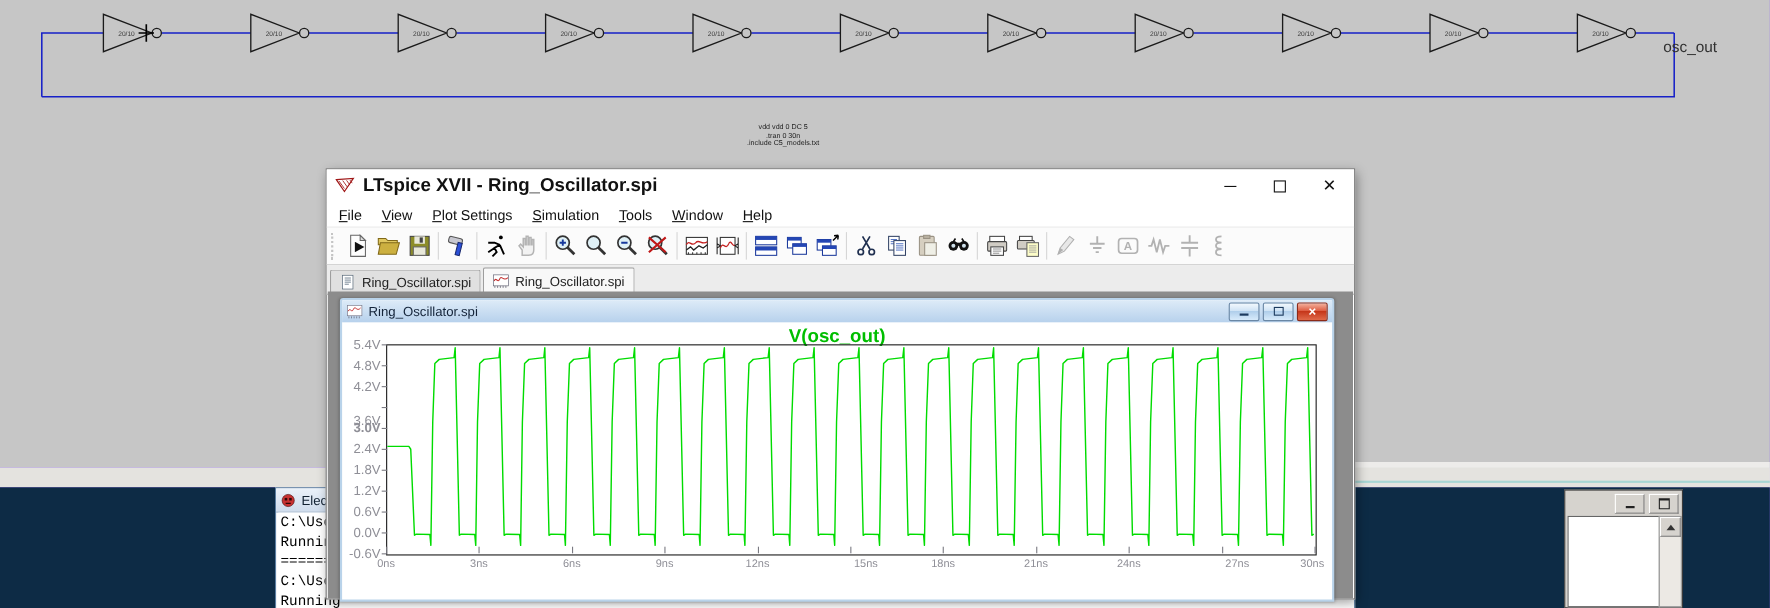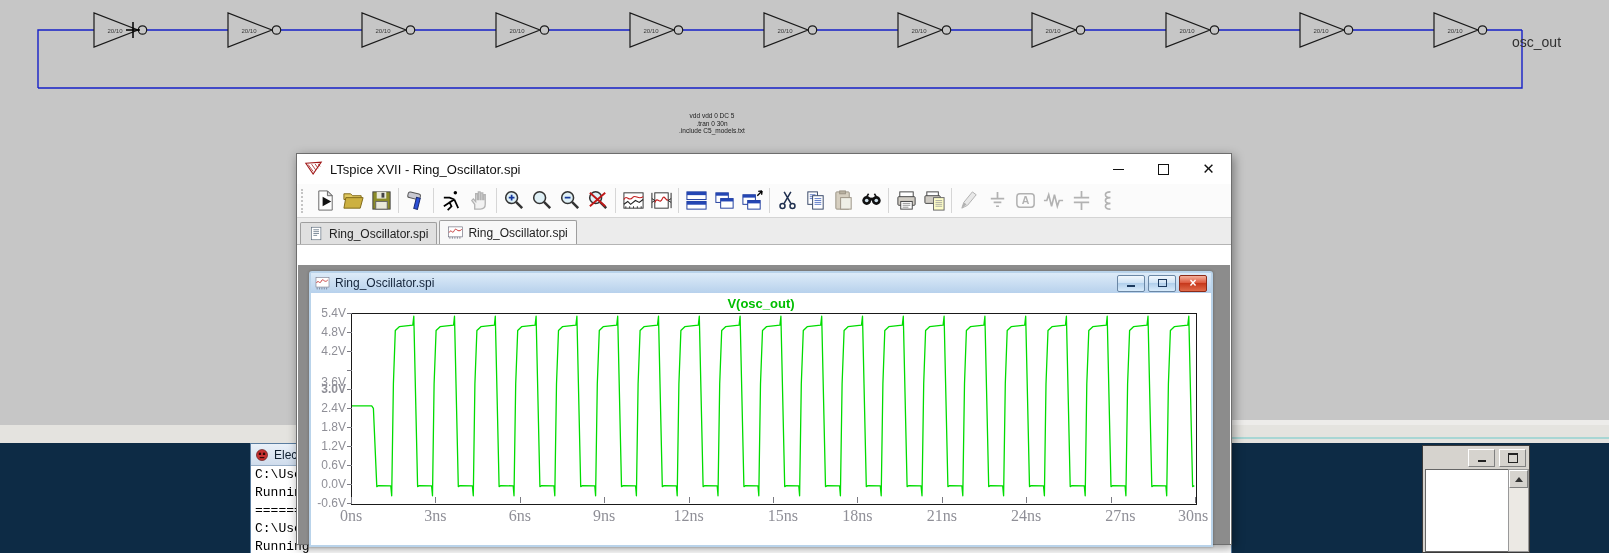--- a/index.html
+++ b/index.html
@@ -25,21 +25,21 @@
   .rw-btn{width:25px;height:16px;background:#d6d3ce;border:1px solid #808080;border-top-color:#fff;border-left-color:#fff;display:flex;align-items:center;justify-content:center;}
   .rw-minbar{width:8px;height:2px;background:#222;margin-top:6px;}
   .rw-maxbox{width:8px;height:7px;border:1px solid #222;border-top-width:2px;}
   .rw-content{position:absolute;left:2px;top:23px;width:82px;bottom:0;background:#fff;border:1px solid #666;}
   .rw-scroll{position:absolute;left:85px;top:23px;width:19px;bottom:0;background:#ece9e4;border:1px solid #999;}
   .rw-up{width:17px;height:16px;background:#d6d3ce;border:1px solid #808080;border-top-color:#fff;border-left-color:#fff;display:flex;align-items:center;justify-content:center;}
   .rw-up-tri{width:0;height:0;border-left:4px solid transparent;border-right:4px solid transparent;border-bottom:5px solid #333;}
   
   .lt-win{position:absolute;left:296px;top:153px;width:936px;height:392px;background:#fff;border:1px solid #6e6e6e;box-sizing:border-box;box-shadow:2px 3px 10px rgba(0,0,0,.4);}
   .lt-titlebar{height:30px;display:flex;align-items:center;background:#fff;padding-left:7px;}
-  .lt-title-text{font-size:13px;color:#111;margin-left:7px;}
+  .lt-title-text{font-size:17px;color:#111;margin-left:7px;font-weight:bold;}
   .lt-controls{margin-left:auto;display:flex;height:30px;}
   .ctl{width:45px;height:30px;display:flex;align-items:center;justify-content:center;color:#111;font-size:15px;}
   .min-bar{width:11px;height:1px;background:#111;}
   .max-box{width:9px;height:9px;border:1px solid #111;}
   .lt-menubar{height:22px;display:flex;align-items:center;background:#fff;border-bottom:1px solid #e6e6e6;padding-left:2px;}
   .menu-item{padding:3px 9px;font-size:13px;color:#111;}
   .lt-toolbar{height:33px;display:flex;align-items:center;background:#fbfbfb;border-bottom:1px solid #d4d4d4;padding-left:2px;}
   .grip{width:4px;height:24px;border-left:2px dotted #c4c4c4;margin:0 4px 0 2px;}
   .tool-btn{width:28px;height:28px;display:flex;align-items:center;justify-content:center;}
   .tsep{width:1px;height:25px;background:#d6d6d6;margin:0 3px;}
@@ -49,26 +49,26 @@
   .lt-mdi{position:absolute;left:1px;top:111px;width:932px;height:279px;background:#8c8c8c;}
   
   .plot-win{position:absolute;left:11px;top:6px;width:900px;height:272px;border:2px solid #b9d3ea;border-radius:3px 3px 0 0;background:#fff;box-sizing:content-box;box-shadow:0 0 3px rgba(0,0,0,.3);}
   .pw-title{height:20px;background:linear-gradient(#ddebf8,#b7d1ec);display:flex;align-items:center;gap:5px;padding:0 4px;font-size:12px;color:#14243a;}
   .pw-btns{margin-left:auto;display:flex;gap:3px;}
   .aero-btn{width:26px;height:15px;border:1px solid #6a87a5;border-radius:2px;background:linear-gradient(#f2f8fd,#cfe3f5 45%,#aecdea 45%,#d8ebfb);display:flex;align-items:center;justify-content:center;}
   .aero-btn.close{background:linear-gradient(#f3b09c,#dd5a40 45%,#c43418 45%,#e06a4a);border-color:#8c2a18;color:#fff;font-size:12px;font-weight:bold;line-height:10px;}
   .aero-minbar{width:8px;height:2px;background:#1c3a5e;margin-top:5px;}
   .aero-resbox{width:7px;height:6px;border:1px solid #1c3a5e;}
   .pw-content{position:absolute;left:0;top:20px;width:896px;height:248px;background:#fff;padding:0;margin:2px;overflow:hidden;}
-  .trace-title{position:absolute;left:0;top:1px;width:100%;text-align:center;font-size:13px;font-weight:bold;color:#00be00;}
+  .trace-title{position:absolute;left:0;top:1px;width:100%;text-align:center;font-size:17px;font-weight:bold;color:#00be00;}
   .plot-box{position:absolute;left:38px;top:18px;width:844px;height:190px;border:1px solid #1a1a1a;box-sizing:content-box;}
   .wave-svg{position:absolute;left:39px;top:19px;}
   .ylab{position:absolute;left:0;width:33px;text-align:right;font-size:12px;color:#8f8f97;}
   .ytick{position:absolute;left:34px;width:5px;height:1px;background:#7a7a82;}
-  .xlab{position:absolute;top:212px;width:50px;text-align:center;font-size:16px;color:#8f8f97;font-family:Liberation Serif, serif;}
+  .xlab{position:absolute;top:212px;width:50px;text-align:center;font-size:10px;color:#8f8f97;}
   .xtick{position:absolute;top:202px;width:1px;height:6px;background:#7a7a82;}
 </style>
 </head>
 <body>
 
 <div class="screen">
 
   <div class="schem">
     <svg id="schemSvg" width="1609" height="150">
         <path d="M38 88 V30 H94 M147 30 H228 M281 30 H362 M415 30 H496 M549 30 H630 M683 30 H764 M817 30 H898 M951 30 H1032 M1085 30 H1166 M1219 30 H1300 M1353 30 H1434 M1487 30 H1522 M1522 30 V88 H38" stroke="#1620c8" stroke-width="1.4" fill="none"></path>
@@ -171,20 +171,29 @@
             <div class="min-bar"></div>
           </div>
         <div class="ctl">
             <div class="max-box"></div>
           </div>
         <div class="ctl">
             <span>✕</span>
           </div>
       </div>
     </div>
+    <div class="lt-menubar" id="menubar">
+        <span class="menu-item"><u>F</u>ile</span>
+        <span class="menu-item"><u>V</u>iew</span>
+        <span class="menu-item"><u>P</u>lot Settings</span>
+        <span class="menu-item"><u>S</u>imulation</span>
+        <span class="menu-item"><u>T</u>ools</span>
+        <span class="menu-item"><u>W</u>indow</span>
+        <span class="menu-item"><u>H</u>elp</span>
+      </div>
     <div class="lt-toolbar" id="toolbar">
         <div class="grip"></div>
         <div class="tool-btn">
           <svg viewBox="0 0 24 24" width="23" height="23">
             <path d="M5 2h9l5 5v15H5z" fill="#fdfdfd" stroke="#666"></path>
             <path d="M14 2l5 5h-5z" fill="#ddd" stroke="#666"></path>
             <path d="M9 8l9 5-9 5z" fill="#111"></path>
           </svg>
         </div>
         <div class="tool-btn">

